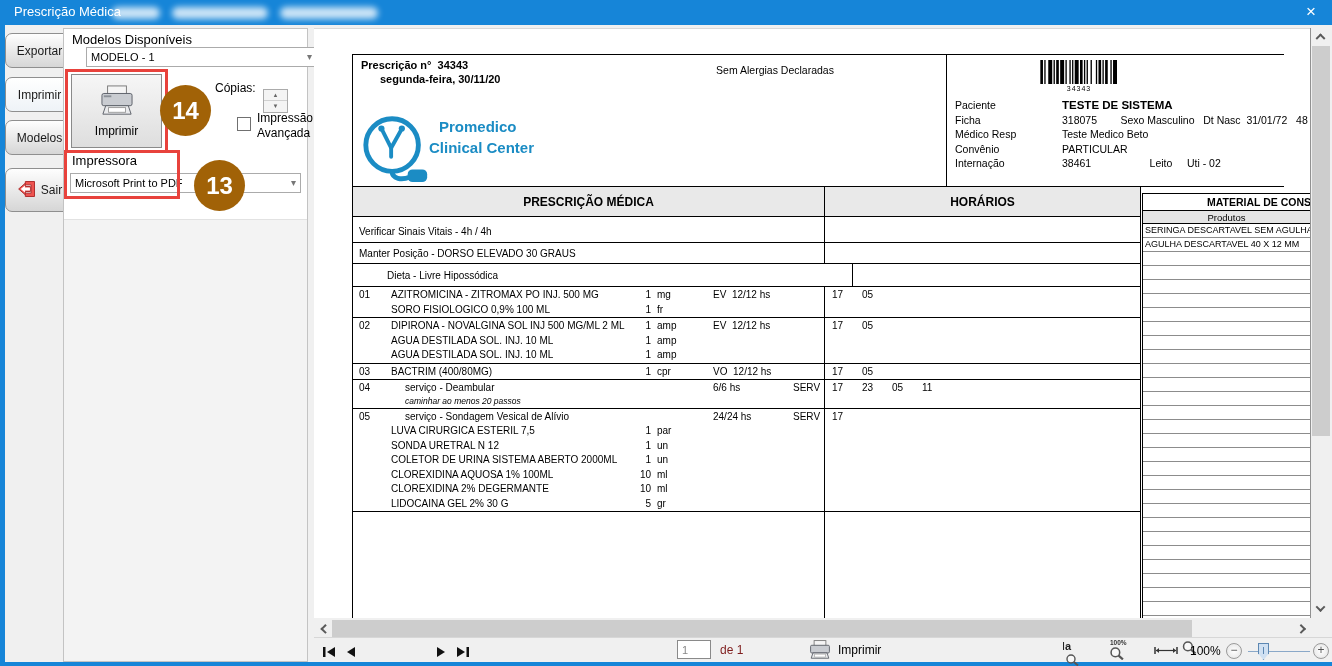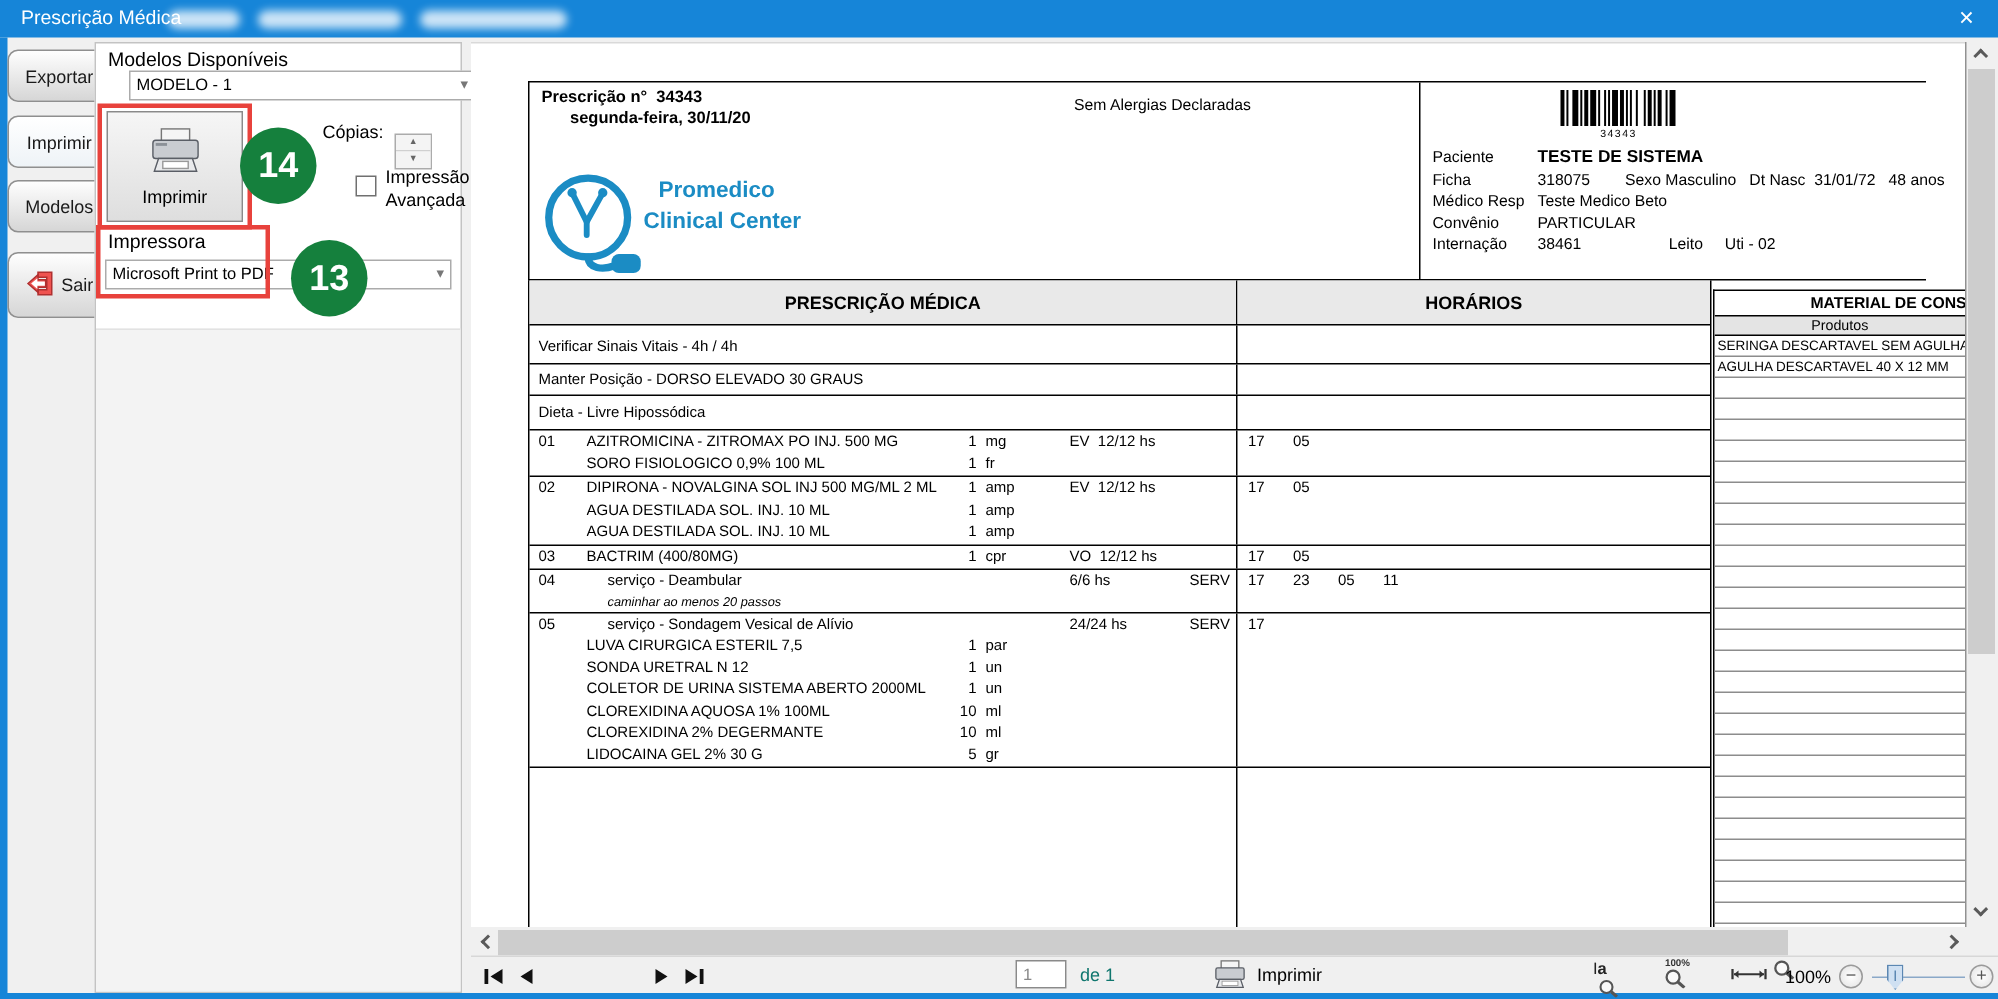--- a/index.html
+++ b/index.html
@@ -38,42 +38,42 @@
   .spin-btn:first-child { border-bottom:1px solid #d0d0d0; }
   .checkbox { position:absolute; left:173px; top:88px; width:14px; height:14px; background:#fff; border:1px solid #707070; cursor:pointer; }
   .adv1 { position:absolute; left:193px; top:82px; font-size:12px; }
   .adv2 { position:absolute; left:193px; top:97px; font-size:12px; }
   .printer-label { position:absolute; left:8px; top:124px; }
 
   
   .redbox { position:absolute; border:3px solid #e8423c; z-index:15; pointer-events:none; }
   .redbox1 { left:1px; top:40px; width:103px; height:84px; }
   .redbox2 { left:0px; top:121px; width:116px; height:49px; }
-  .badge { position:absolute; width:51px; height:51px; border-radius:50%; background:#15803d; color:#fff; font-weight:bold; font-size:24px; display:flex; align-items:center; justify-content:center; z-index:20; }
+  .badge { position:absolute; width:51px; height:51px; border-radius:50%; background:#a16207; color:#fff; font-weight:bold; font-size:24px; display:flex; align-items:center; justify-content:center; z-index:20; }
   .badge14 { left:96px; top:56px; }
   .badge13 { left:130px; top:131px; }
 
   
   .preview { position:absolute; left:314px; top:28px; width:996px; height:590px; background:#fff; overflow:hidden; border-top:1px solid #d9d9d9; }
 
   
   .doc-head { position:absolute; left:38px; top:25px; width:932px; height:133px; border:1px solid #000; border-right:none; font-size:10.5px; color:#000; }
   .rx-no { position:absolute; left:8px; top:4px; font-weight:bold; font-size:11px; white-space:pre; }
   .rx-date { position:absolute; left:8px; top:18px; font-weight:bold; font-size:11px;margin-left:19px; }
   .allergies { position:absolute; left:282px; top:9px; width:280px; text-align:center; font-size:10.5px; }
   .preexist { position:absolute; left:200px; top:77px; width:390px; text-align:center; font-size:8.5px; }
   .logo-icon { position:absolute; left:6px; top:55px; }
   .logo-t1 { position:absolute; left:86px; top:63px; font-size:15px; font-weight:bold; color:#1b8cc4; }
   .logo-t2 { position:absolute; left:76px; top:84px; font-size:15px; font-weight:bold; color:#1b8cc4; }
   .pat-divider { position:absolute; left:593px; top:0; bottom:0; width:1px; background:#000; }
   .barcode { position:absolute; left:686px; top:5px; width:80px; text-align:center; }
   .barcode svg rect { fill:#000; }
   .barcode-num { font-size:7px; letter-spacing:1px; margin-top:-1px; }
   .patient { position:absolute; left:602px; top:43px; font-size:10.5px; }
-  .prow { display:flex; height:14.5px; line-height:14.5px; white-space:pre; }
+  .prow { display:flex; height:14.5px; line-height:14.5px; white-space:pre;gap:37px; }
   .plabel { width:70px; }
   .pbold .pvalue { font-weight:bold; font-size:11.5px; }
 
   
   .doc-table { position:absolute; left:38px; top:158px; bottom:0; width:789px; border-left:1px solid #000; border-right:1px solid #000; display:flex; flex-direction:column; color:#000; }
   .thead { display:flex; height:30px; border-bottom:1px solid #000; }
   .thead > div { background:#e9e9e9; display:flex; align-items:center; justify-content:center; font-weight:bold; font-size:12px; }
   .thead .h1 { width:472px; border-right:1px solid #000; }
   .thead .h2 { flex:1; }
   .tblock { display:flex; border-bottom:1px solid #000; }
@@ -108,21 +108,21 @@
   .chev { display:inline-block; width:7px; height:7px; border-left:2px solid #5a5a5a; border-top:2px solid #5a5a5a; }
   .chev-up { transform:rotate(45deg) translate(2px,2px); }
   .chev-down { transform:rotate(225deg) translate(1px,1px); }
   .chev-left { transform:rotate(-45deg) translate(1px,3px); }
   .chev-right { transform:rotate(135deg) translate(2px,0px); }
 
   
   .toolbar { position:absolute; left:314px; top:637px; right:0; height:25px; background:#f0f0f0; border-top:1px solid #d7d7d7; }
   .nav-btn { position:absolute; top:6px; width:16px; height:13px; cursor:pointer; }
   .page-input { position:absolute; left:363px; top:2px; width:34px; height:19px; border:1px solid #8a8a8a; background:#fff; color:#888; font-size:11px; padding-left:4px; font-family:"Liberation Sans",sans-serif; }
-  .of-label { position:absolute; left:406px; top:5px; font-size:12px; color:#0f766e; }
+  .of-label { position:absolute; left:406px; top:5px; font-size:12px; color:#7f1d1d; }
   .tb-print-icon { position:absolute; left:493px; top:2px; cursor:pointer; }
   .tb-print-label { position:absolute; left:524px; top:5px; font-size:12px; color:#000; cursor:pointer; }
   .zoom-icon { position:absolute; top:2px; cursor:pointer; }
   .zoom-val { position:absolute; left:876px; top:6px; font-size:12px; color:#000; }
   .zc-btn { position:absolute; top:5px; width:16px; height:16px; border:1px solid #9a9a9a; border-radius:50%; background:radial-gradient(#fff,#e2e2e2); color:#555; font-size:12px; line-height:13px; text-align:center; cursor:pointer; }
   .z-track { position:absolute; left:934px; top:13px; width:62px; height:1px; background:#8aa8c8; }
   .z-thumb { position:absolute; left:944px; top:5px; width:11px; height:17px; background:#cfe0f2; border:1px solid #5c87b2; clip-path:polygon(0 0,100% 0,100% 60%,50% 100%,0 60%); cursor:pointer; }
   .z-thumb i { position:absolute; left:4px; top:3px; width:1px; height:7px; background:#5c87b2; }
   .mini-label { font-size:6.5px; font-weight:bold; color:#333; line-height:6px; }
 </style>
@@ -278,21 +278,21 @@
                 <span class="ttext">Manter Posição - DORSO ELEVADO 30 GRAUS</span>
                 <span class="tqty"></span>
                 <span class="tunit"></span>
                 <span class="troute"></span>
                 <span class="tserv"></span>
               </div>
             </div>
             <div class="tright"></div>
           </div>
           <div class="tblock" style="min-height: 23px;">
-            <div class="tleft" style="padding-top: 5px;">
+            <div class="tleft" style="padding-top: 5px; margin-left: 28px;">
               <div class="tline">
                 <span class="ttext">Dieta - Livre Hipossódica</span>
                 <span class="tqty"></span>
                 <span class="tunit"></span>
                 <span class="troute"></span>
                 <span class="tserv"></span>
               </div>
             </div>
             <div class="tright"></div>
           </div>

